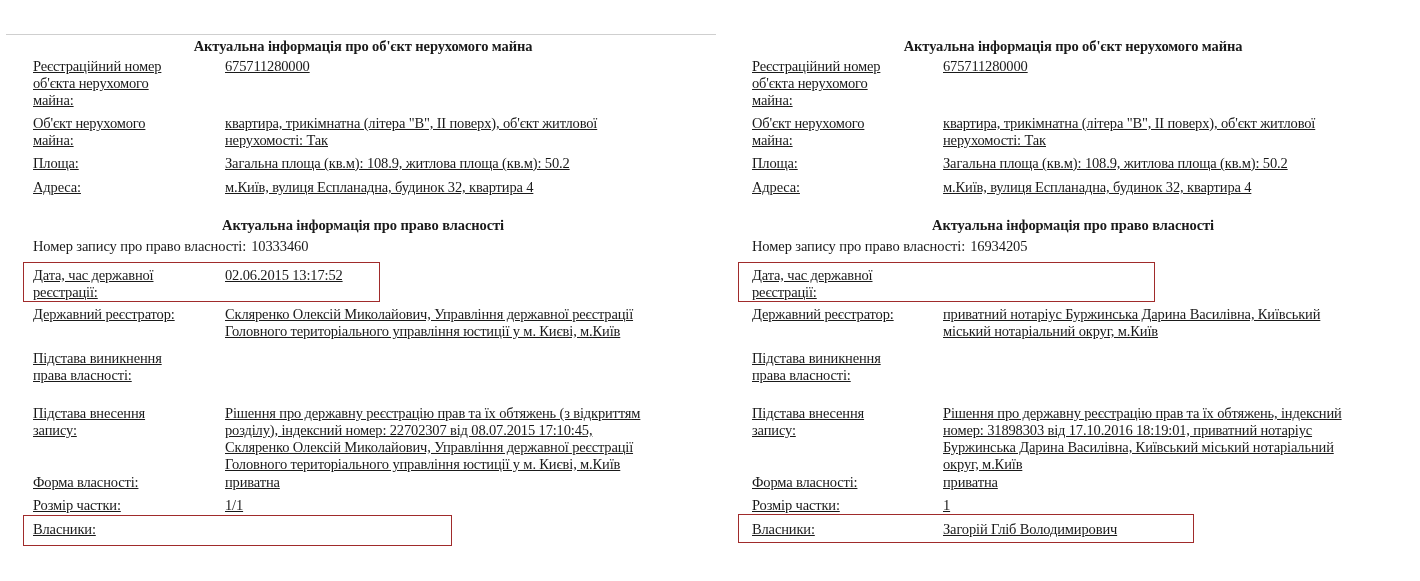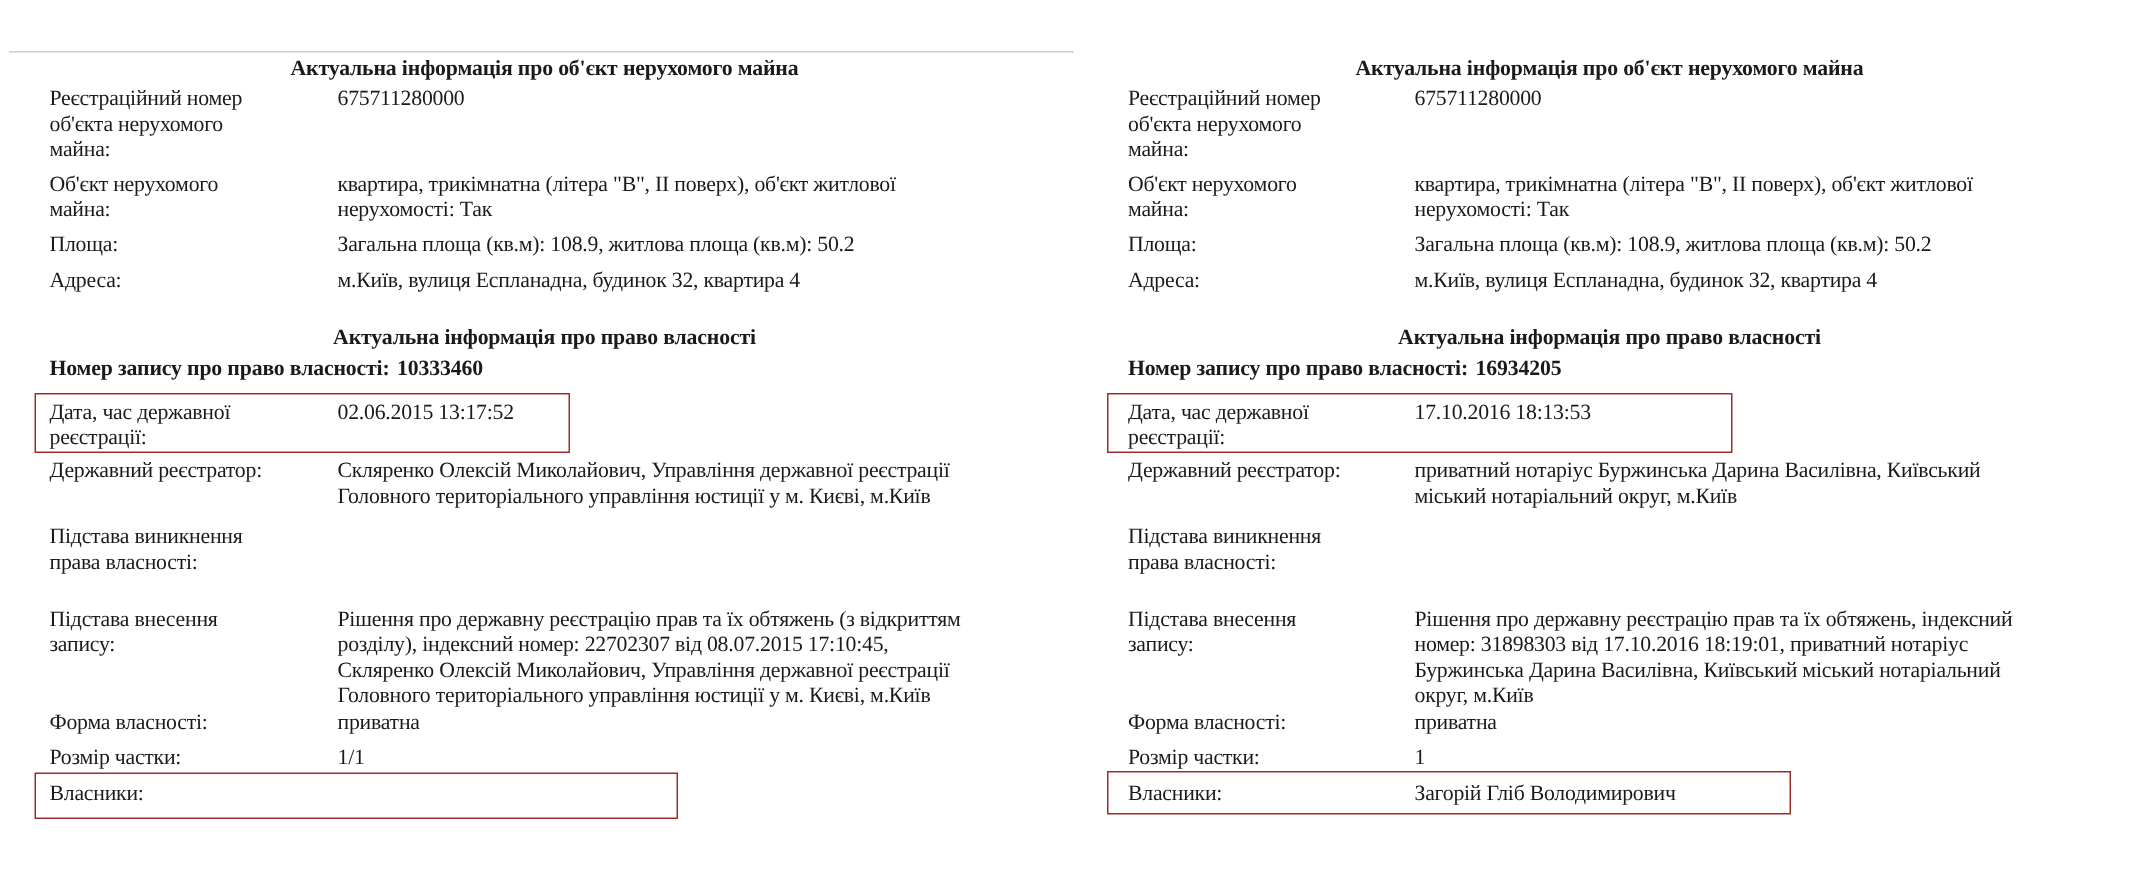--- a/index.html
+++ b/index.html
@@ -44,30 +44,31 @@
     text-align: center;
     letter-spacing: -0.1px;
   }
   .section-title {
     font-weight: bold;
     font-size: 14.5px;
     text-align: center;
     letter-spacing: -0.1px;
   }
   .record-no {
-    font-weight: bold;
+    font-weight: normal;
     font-size: 14.5px;
     letter-spacing: -0.1px;
   }
 
   
   .field {
     position: absolute;
     display: flex;
     align-items: flex-start;
+    text-decoration: underline;
   }
   .field .label,
   .field .value {
     font-size: 14.5px;
     line-height: 17px;
     letter-spacing: -0.15px;
     white-space: pre-line;
   }
   .field .label { flex: none; }
   .field .value { flex: none; }
@@ -198,21 +199,20 @@
   <div class="section-title abs" style="left:0; top:201px; width:694px;">Актуальна інформація про право власності</div>
 
   <div class="abs" style="left:26px; top:222px; display:flex; gap:5px;">
     <span class="record-no">Номер запису про право власності:</span>
     <span class="record-no">16934205</span>
   </div>
 
   <div class="field" style="left:26px; top:251px;">
     <div class="label" style="width:191px;">Дата, час державної
 реєстрації:</div>
-    <div class="value" style="width:460px;">17.10.2016 18:13:53</div>
   </div>
 
   <div class="field" style="left:26px; top:290px;">
     <div class="label" style="width:191px;">Державний реєстратор:</div>
     <div class="value" style="width:470px;">приватний нотаріус Буржинська Дарина Василівна, Київський
 міський нотаріальний округ, м.Київ</div>
   </div>
 
   <div class="field" style="left:26px; top:334px;">
     <div class="label" style="width:191px;">Підстава виникнення

